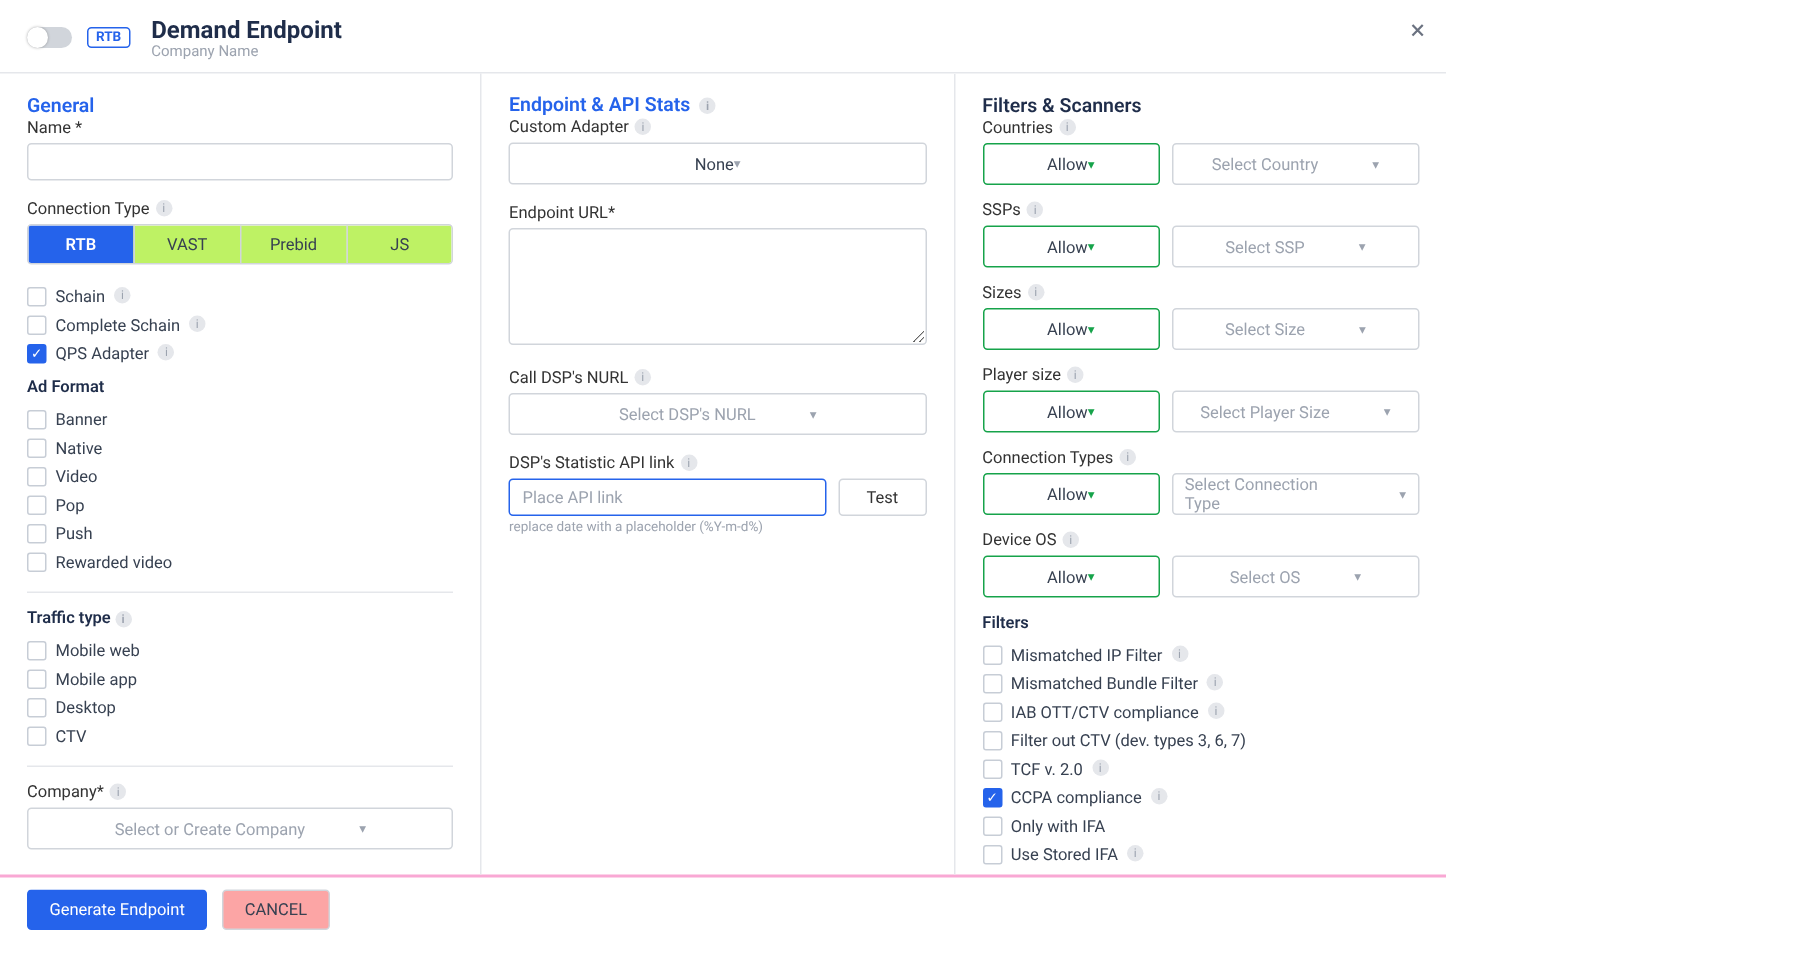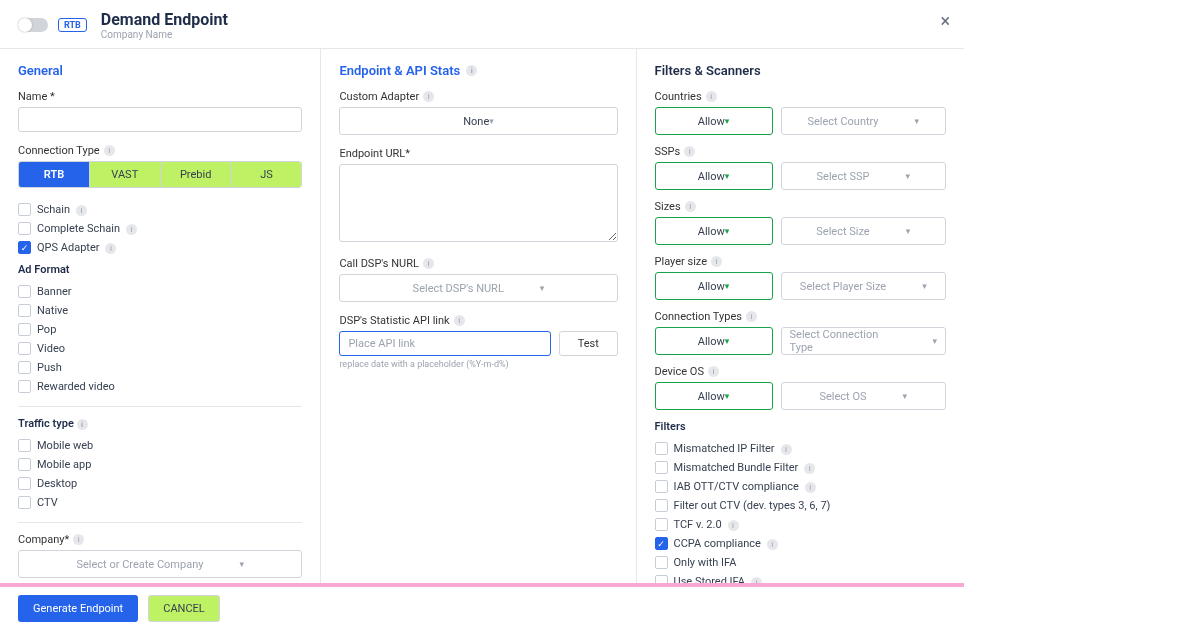--- a/index.html
+++ b/index.html
@@ -11,53 +11,53 @@
 .rtb-badge { border: 1px solid #2563eb; color: #2563eb; font-size: 9px; font-weight: 700; padding: 1px 5px; border-radius: 3px; margin-right: 14px; }
 .title-wrap { display: flex; flex-direction: column; }
 .title { font-size: 16px; font-weight: 700; color: #1f2d4a; }
 .subtitle { font-size: 10px; color: #9ca3af; }
 .close-x { position: absolute; right: 14px; top: 10px; font-size: 18px; color: #6b7280; cursor: pointer; }
 .cols { display: flex; height: 534px; }
 .col { padding: 14px 18px 6px 18px; overflow: auto; }
 .col1 { width: 400px; border-right: 1px solid #e5e7eb; }
 .col2 { width: 392px; border-right: 1px solid #e5e7eb; }
 .col3 { width: 408px; }
-.sect-title { font-size: 13px; font-weight: 600; color: #2563eb; margin-bottom: 12px; }
+.sect-title { font-size: 13px; font-weight: 600; color: #2563eb; }
 .sect-title.dark { color: #1f2d4a; }
 .field-lbl { font-size: 11px; color: #333; margin-bottom: 4px; display: flex; align-items: center; gap: 4px; }
 .sublbl { font-size: 11px; color: #1f2d4a; font-weight: 600; margin: 6px 0 6px 0; }
 .info { width: 11px; height: 11px; border-radius: 50%; background: #e5e7eb; color: #9ca3af; font-size: 8px; line-height: 11px; text-align: center; display: inline-block; }
 .input, .select, .textarea { width: 100%; border: 1px solid #d1d5db; border-radius: 3px; padding: 5px 8px; font-size: 11px; color: #374151; background: #fff; }
 .input::placeholder, .select.ph { color: #9ca3af; gap: 36px; }
 .select { display: flex; justify-content: center; align-items: center; cursor: pointer; height: 28px; }
 .chev { color: #9ca3af; font-size: 9px; }
 .textarea { height: 78px; resize: both; }
 .gap { margin-bottom: 12px; }
 .btn-group { display: flex; border: 1px solid #d1d5db; border-radius: 3px; overflow: hidden; }
 .bg-btn { flex: 1; text-align: center; padding: 6px 0; font-size: 11px; cursor: pointer; background: #bef264; color: #374151; }
 .bg-btn + .bg-btn { border-left: 1px solid #d1d5db; }
 .bg-btn.active { background: #2563eb; color: #fff; font-weight: 600; }
-.chk-row { display: flex; align-items: flex-end; gap: 6px; padding: 3px 0; }
+.chk-row { display: flex; align-items: flex-start; gap: 6px; padding: 3px 0; }
 .chk { width: 13px; height: 13px; border: 1px solid #c7cdd6; border-radius: 2px; display: inline-flex; align-items: center; justify-content: center; font-size: 9px; color: #fff; cursor: pointer; }
 .chk.on { background: #2563eb; border-color: #2563eb; }
 .chk-lbl { font-size: 11px; color: #374151; }
 .hr { border: none; border-top: 1px solid #e5e7eb; margin: 10px 0; }
 .api-row { display: flex; gap: 8px; }
 .api-input { border-color: #2563eb; }
 .test-btn { width: 78px; border: 1px solid #d1d5db; border-radius: 3px; background: #fff; text-align: center; font-size: 11px; cursor: pointer; display: flex; align-items: center; justify-content: center; }
 .helper { font-size: 9px; color: #9ca3af; margin-top: 3px; }
 .pair-row { display: flex; gap: 8px; margin-bottom: 10px; }
 .allow-sel { width: 118px; }
 .allow-sel .select { border-color: #16a34a; color: #374151; }
 .allow-sel .chev { color: #16a34a; }
 .val-sel { flex: 1; }
-.footer { border-top: 4px solid #f9a8d4; padding: 8px 18px; display: flex; gap: 10px; }
+.footer { border-top: 2px solid #f9a8d4; padding: 8px 18px; display: flex; gap: 10px; }
 .btn { padding: 6px 14px; border-radius: 3px; font-size: 11px; cursor: pointer; border: 1px solid transparent; }
 .btn.primary { background: #2563eb; color: #fff; }
-.btn.secondary { background: #bef264; border-color: #d1d5db; color: #374151; }
+.btn.secondary { background: #fca5a5; border-color: #d1d5db; color: #374151; }
 </style>
 </head>
 <body>
 <div class="page">
 
 <div class="header">
   <div class="toggle"></div>
   <div class="rtb-badge">RTB</div>
   <div class="title-wrap">
     <div class="title">Demand Endpoint</div>
@@ -110,26 +110,26 @@
     <span class="chk-lbl">Banner</span>
 
   </div>
           <div class="chk-row">
     <span class="chk"></span>
     <span class="chk-lbl">Native</span>
 
   </div>
           <div class="chk-row">
     <span class="chk"></span>
+    <span class="chk-lbl">Video</span>
+
+  </div>
+          <div class="chk-row">
+    <span class="chk"></span>
     <span class="chk-lbl">Pop</span>
-
-  </div>
-          <div class="chk-row">
-    <span class="chk"></span>
-    <span class="chk-lbl">Video</span>
 
   </div>
           <div class="chk-row">
     <span class="chk"></span>
     <span class="chk-lbl">Push</span>
 
   </div>
           <div class="chk-row">
     <span class="chk"></span>
     <span class="chk-lbl">Rewarded video</span>

